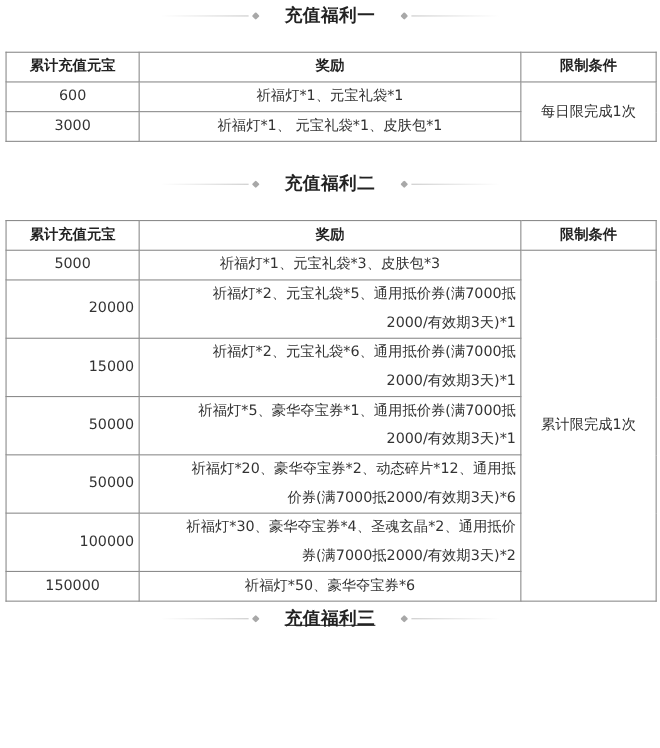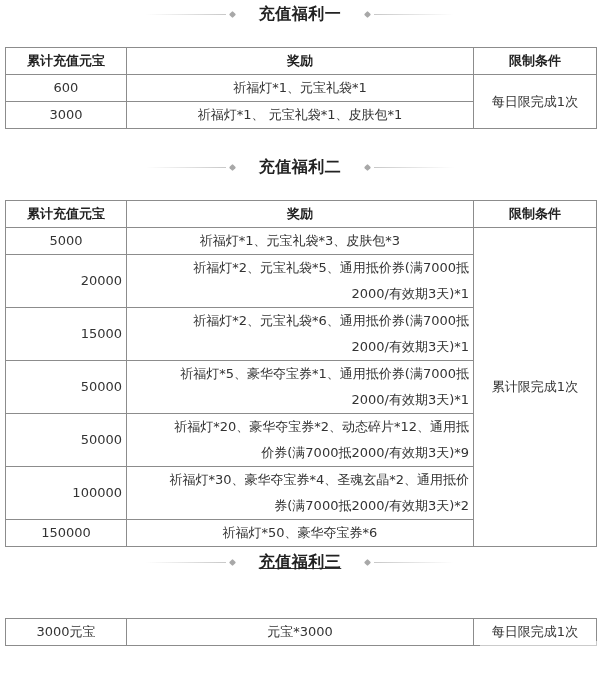--- a/index.html
+++ b/index.html
@@ -122,21 +122,21 @@
     <td class="two-line">50000</td>
     <td class="two-line">
       <div>祈福灯*5、豪华夺宝券*1、通用抵价券(满7000抵</div>
       <div>2000/有效期3天)*1</div>
     </td>
   </tr>
   <tr>
     <td class="two-line">50000</td>
     <td class="two-line">
       <div>祈福灯*20、豪华夺宝券*2、动态碎片*12、通用抵</div>
-      <div>价券(满7000抵2000/有效期3天)*9</div>
+      <div>价券(满7000抵2000/有效期3天)*6</div>
     </td>
   </tr>
   <tr>
     <td class="two-line">100000</td>
     <td class="two-line">
       <div>祈福灯*30、豪华夺宝券*4、圣魂玄晶*2、通用抵价</div>
       <div>券(满7000抵2000/有效期3天)*2</div>
     </td>
   </tr>
   <tr>
@@ -154,21 +154,16 @@
   <span class="line right"></span>
 </div>
 
 <table class="reward" style="top:618px;">
   <colgroup>
       <col class="c1">
       <col class="c2">
       <col class="c3">
     </colgroup>
   <tbody>
-  <tr>
-    <td>3000元宝</td>
-    <td>元宝*3000</td>
-    <td>每日限完成1次</td>
-  </tr>
 </tbody>
   </table>
 
 <div class="watermark"></div>
 
 </body></html>

